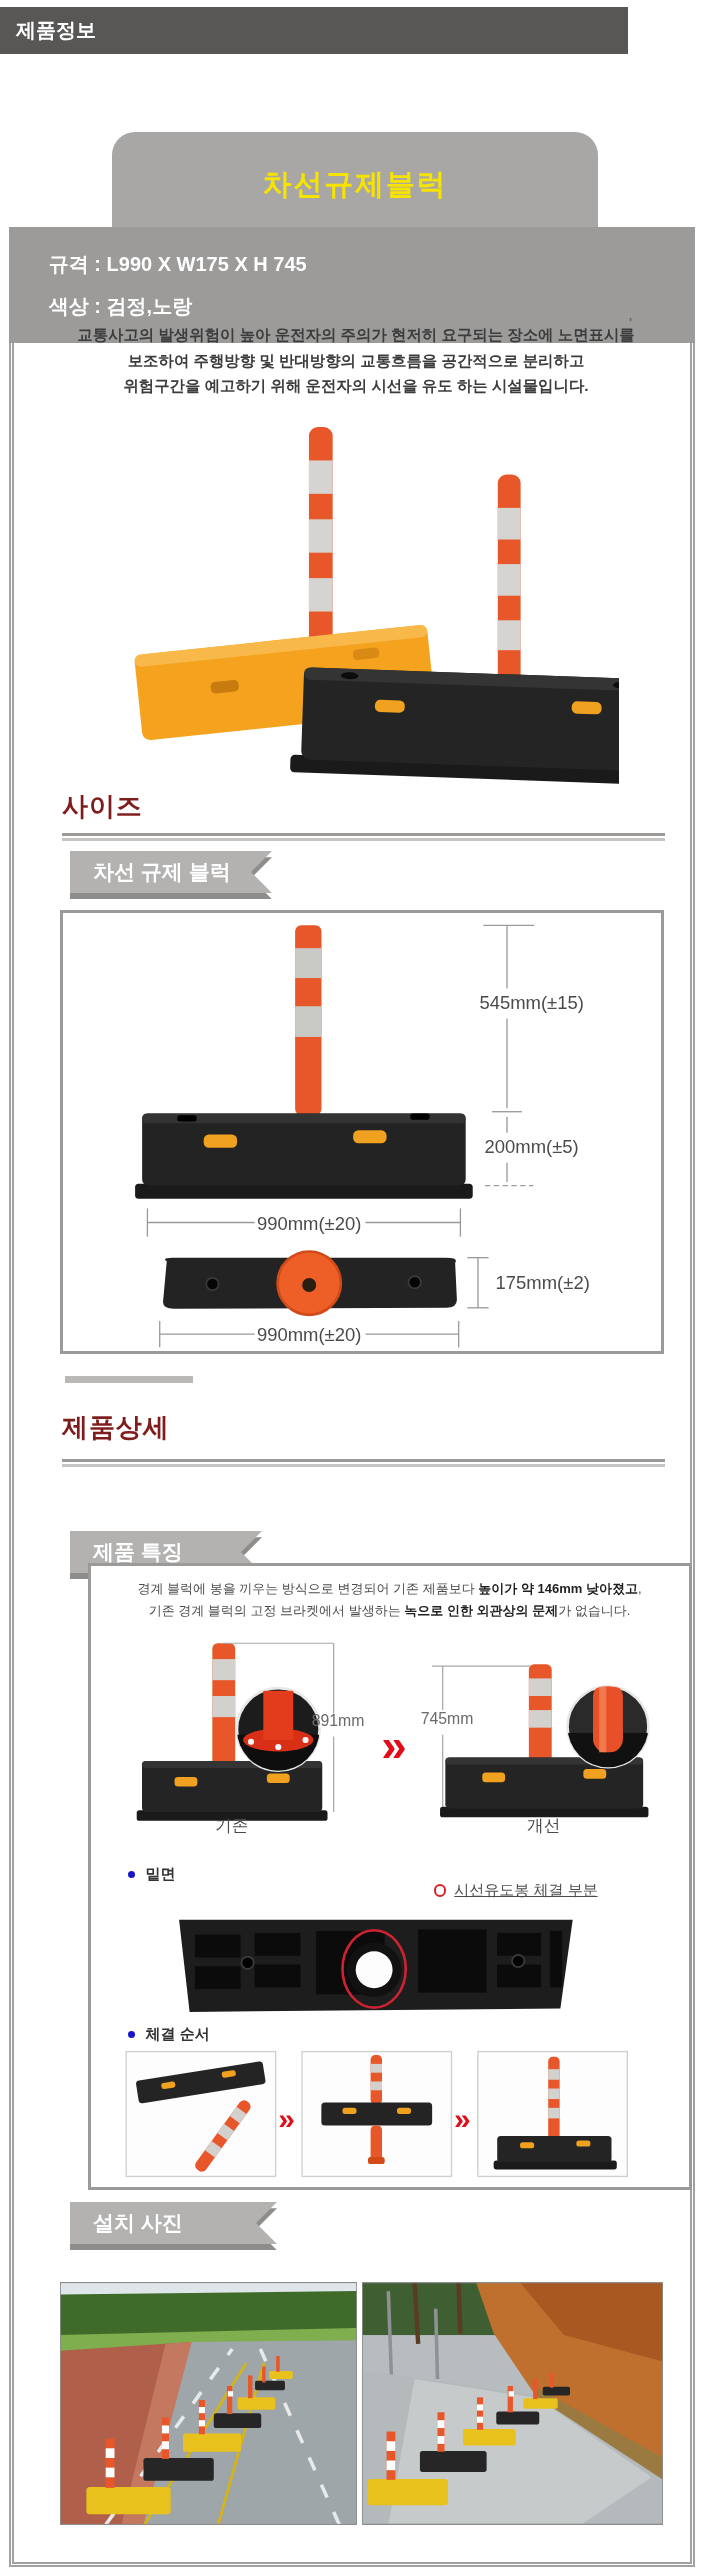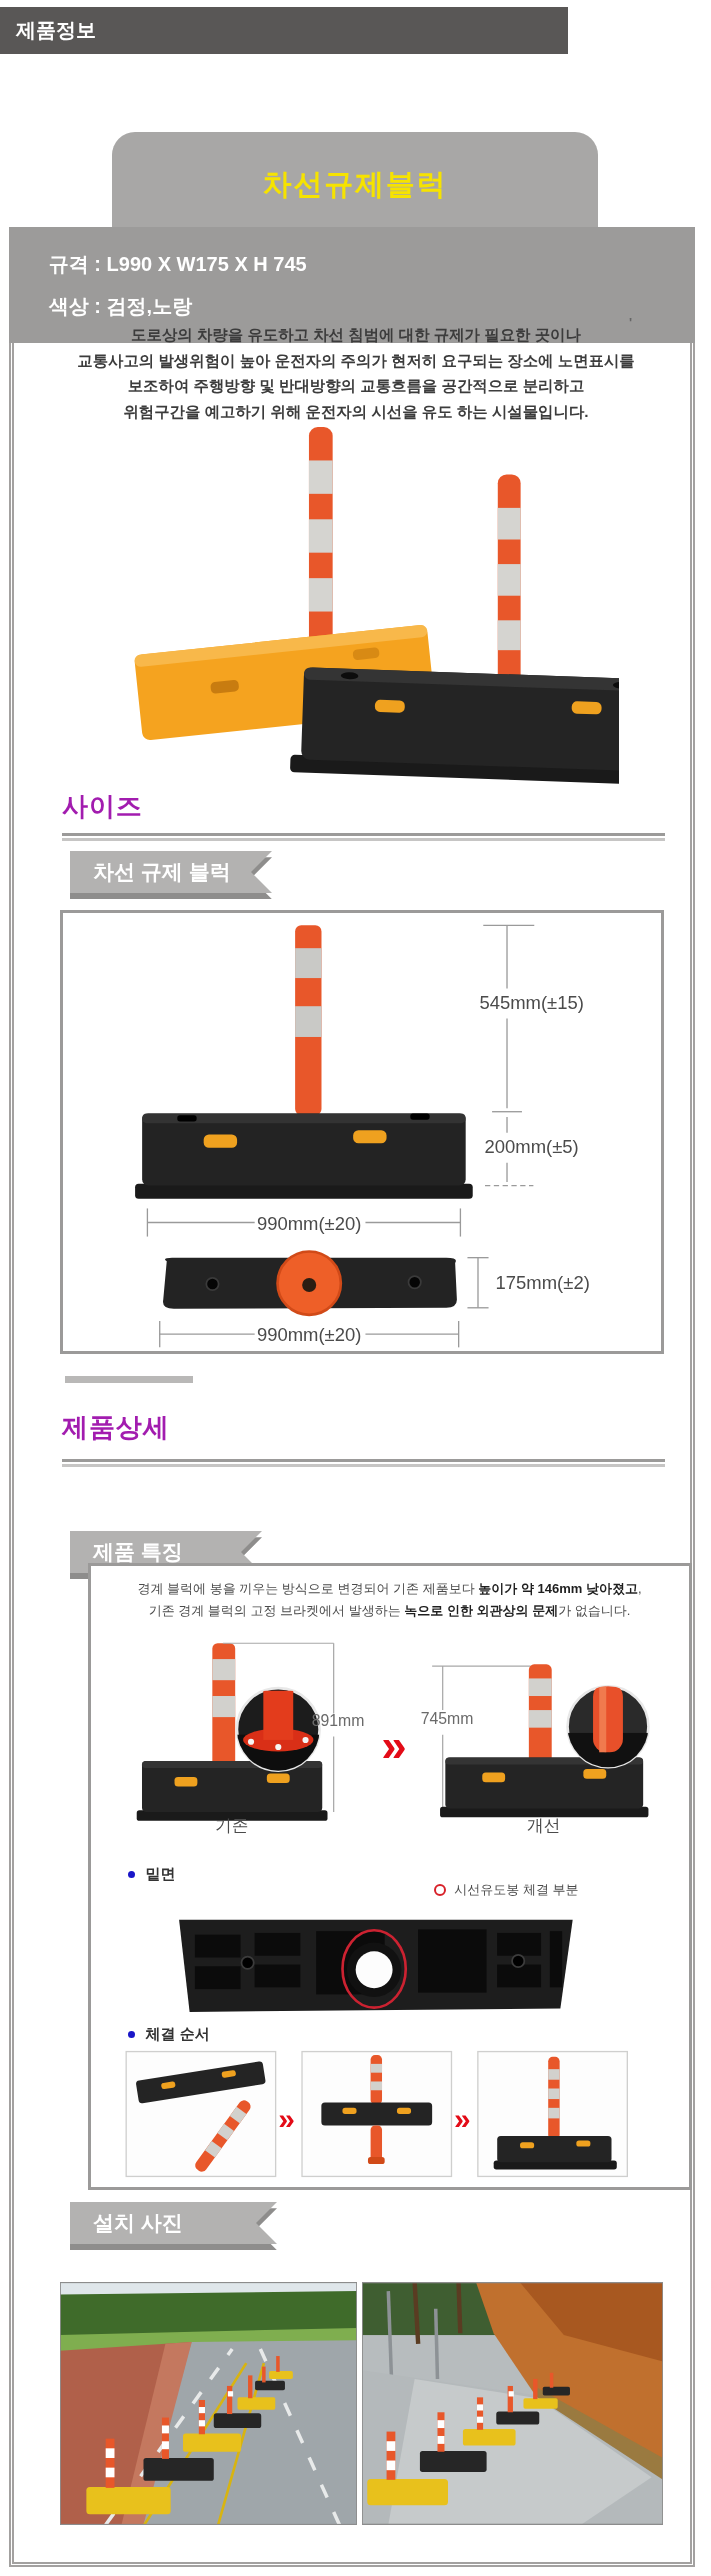--- a/index.html
+++ b/index.html
@@ -1,37 +1,37 @@
 <!DOCTYPE html>
 <html style="font-size:14px"><head>
 <meta charset="utf-8">
 <style>
   html,body{margin:0;padding:0;background:#ffffff;}
   #page{position:relative;width:712px;height:2576px;background:#ffffff;overflow:hidden;
         font-family:"Liberation Sans",sans-serif;}
   .abs{position:absolute;}
   
-  #header-bar{left:0;top:7px;width:568px;height:47px;background:#595756;}
+  #header-bar{left:0;top:7px;width:628px;height:47px;background:#595756;}
   #header-bar .t{color:#ffffff;font-size:20px;font-weight:bold;line-height:47px;padding-left:16px;}
   
   #frame{left:8.8px;top:227px;width:686px;height:2340px;box-sizing:border-box;
          border-left:5.3px double #a3a1a0;border-right:5.3px double #a3a1a0;border-bottom:5.3px double #a3a1a0;}
   
   #title-tab{left:112px;top:132px;width:486px;height:95px;background:#a8a7a6;border-radius:23px 23px 0 0;
              text-align:center;}
   #title-tab .t{color:#f6e300;font-size:29px;font-weight:bold;line-height:104px;letter-spacing:1.8px;}
   #spec-bar{left:8.8px;top:227px;width:686px;height:116px;background:#9c9b9a;box-sizing:border-box;
             padding:16px 0 0 40px;}
   #spec-bar div{color:#ffffff;font-size:20px;font-weight:bold;line-height:42px;}
   
   #desc{left:53px;top:322px;width:606px;text-align:center;color:#3c3c3c;font-size:15.4px;
         line-height:25.5px;font-weight:600;}
   #stray-mark{left:629px;top:315px;font-size:13px;color:#666;font-weight:bold;}
   
-  .sec-heading{color:#a21caf;font-size:26px;font-weight:bold;letter-spacing:0.9px;}
+  .sec-heading{color:#7f1d1d;font-size:26px;font-weight:bold;letter-spacing:0.9px;}
   .rule{width:603px;height:8.8px;
         background:linear-gradient(to bottom,#9b9a99 0,#9b9a99 3.5px,#ffffff 3.5px,#ffffff 5.3px,#c6c5c4 5.3px,#c6c5c4 8px,rgba(0,0,0,0) 8px);}
   
   .ribbon{height:42px;}
   .rb-shadow{position:absolute;left:8px;top:6.2px;width:100%;height:100%;background:#8e8d8c;
              clip-path:polygon(0 0,100% 0,calc(100% - 21px) 50%,100% 100%,0 100%);}
   .rb-face{position:absolute;left:0;top:0;width:100%;height:100%;background:#b3b2b1;
            clip-path:polygon(0 0,100% 0,calc(100% - 21px) 50%,100% 100%,0 100%);
            color:#ffffff;font-size:21px;font-weight:bold;line-height:42px;padding-left:23px;box-sizing:border-box;margin-left:8px;}
   
@@ -39,21 +39,21 @@
   #artifact-strip{left:65px;top:1376px;width:128px;height:7px;background:#b9b8b7;}
   
   .feature-text{left:0;top:12.3px;width:597px;text-align:center;color:#4b4b4b;font-size:13px;line-height:22px;}
   .feature-text b{color:#1f1f1f;}
   
   .bullet-row{display:flex;align-items:center;gap:10.5px;}
   .blue-dot{width:7px;height:7px;border-radius:50%;background:#1a16c8;}
   .bullet-label{color:#333333;font-size:15px;font-weight:bold;}
   .legend-row{display:flex;align-items:center;gap:8px;}
   .red-ring{width:12.3px;height:12.3px;border-radius:50%;border:2.2px solid #d8222a;box-sizing:border-box;}
-  .legend-text{color:#4b4b4b;font-size:13px;}
+  .legend-text{color:#4b4b4b;font-size:15px;text-decoration:underline;}
   svg{display:block;}
   svg text{font-family:"Liberation Sans",sans-serif;}
 </style>
 </head>
 <body>
 
 <div id="page">
 
   <div class="abs" id="header-bar">
     <div class="t">제품정보</div>
@@ -64,21 +64,20 @@
   </div>
 
   <div class="abs" id="frame"></div>
 
   <div class="abs" id="spec-bar">
     <div>규격 : L990 X W175 X H 745</div>
     <div>색상 : 검정,노랑</div>
   </div>
 
   <div class="abs" id="desc">
-    <div>도로상의 차량을 유도하고 차선 침범에 대한 규제가 필요한 곳이나</div>
     <div>교통사고의 발생위험이 높아 운전자의 주의가 현저히 요구되는 장소에 노면표시를</div>
     <div>보조하여 주행방향 및 반대방향의 교통흐름을 공간적으로 분리하고</div>
     <div>위험구간을 예고하기 위해 운전자의 시선을 유도 하는 시설물입니다.</div>
   </div>
   <div class="abs" id="stray-mark">'</div>
 
   <div class="abs" style="left:92px;top:420px;width:527px;height:369px;">
     <svg viewBox="0 0 600 420" width="527" height="369">
 
       <g>

